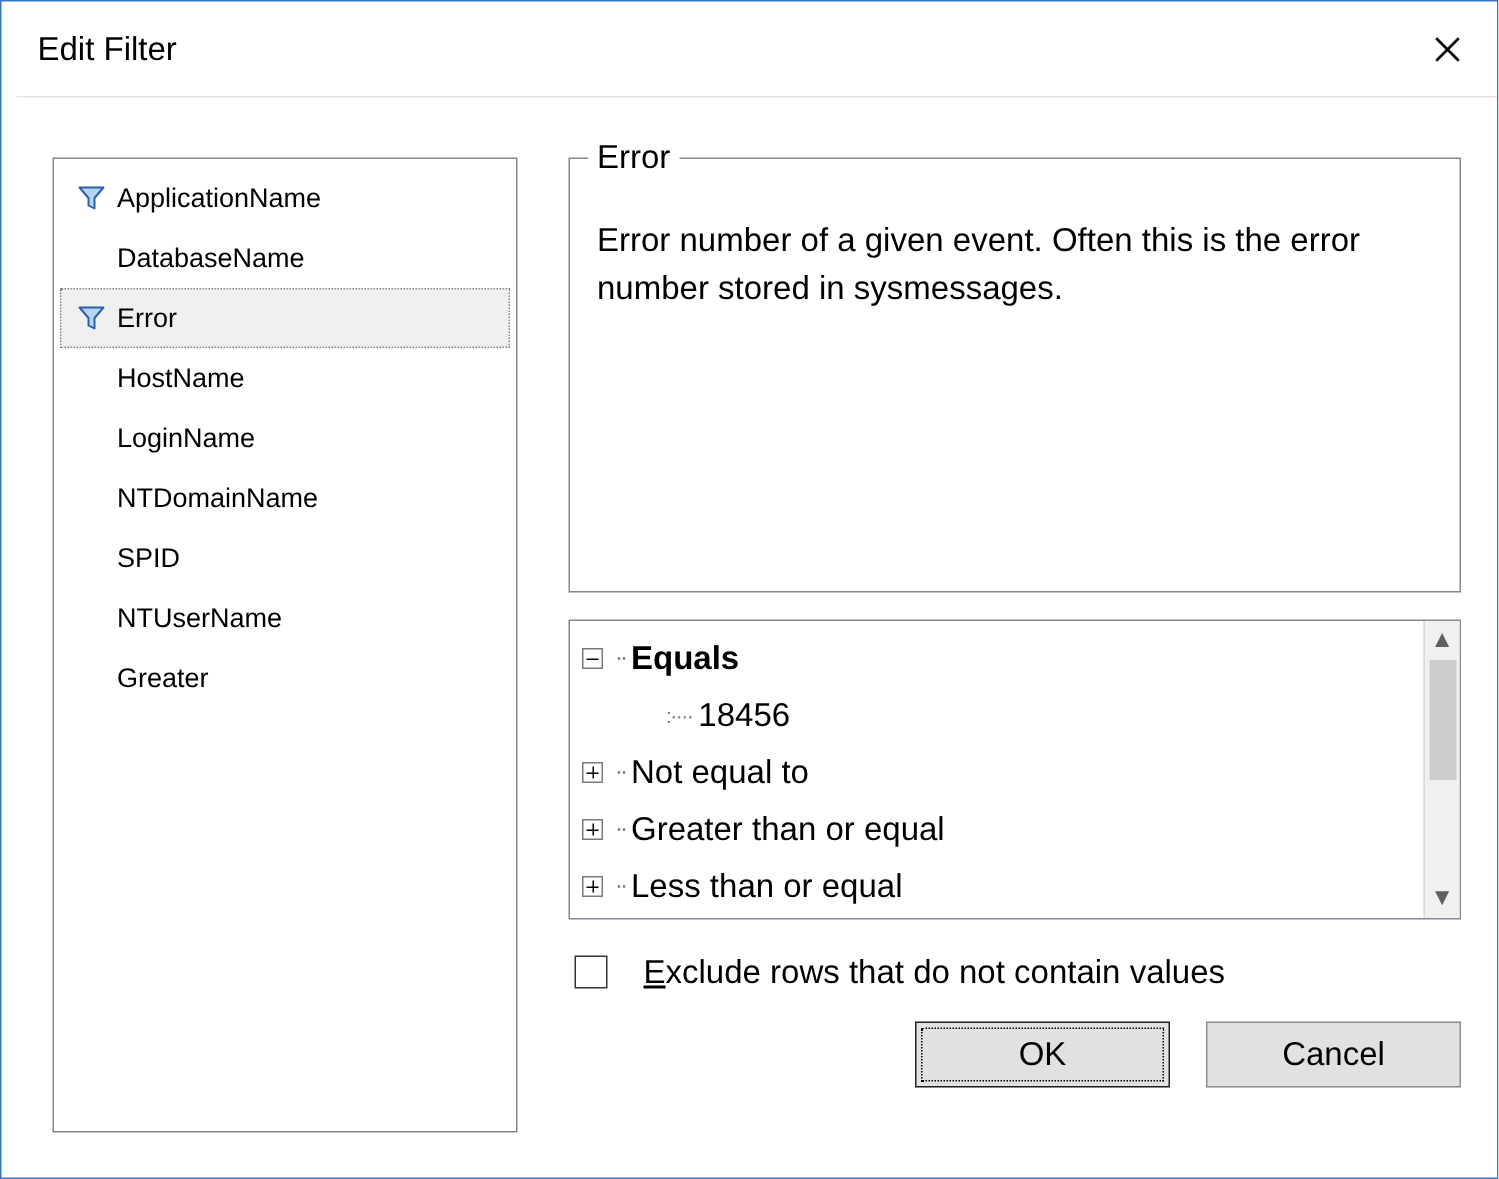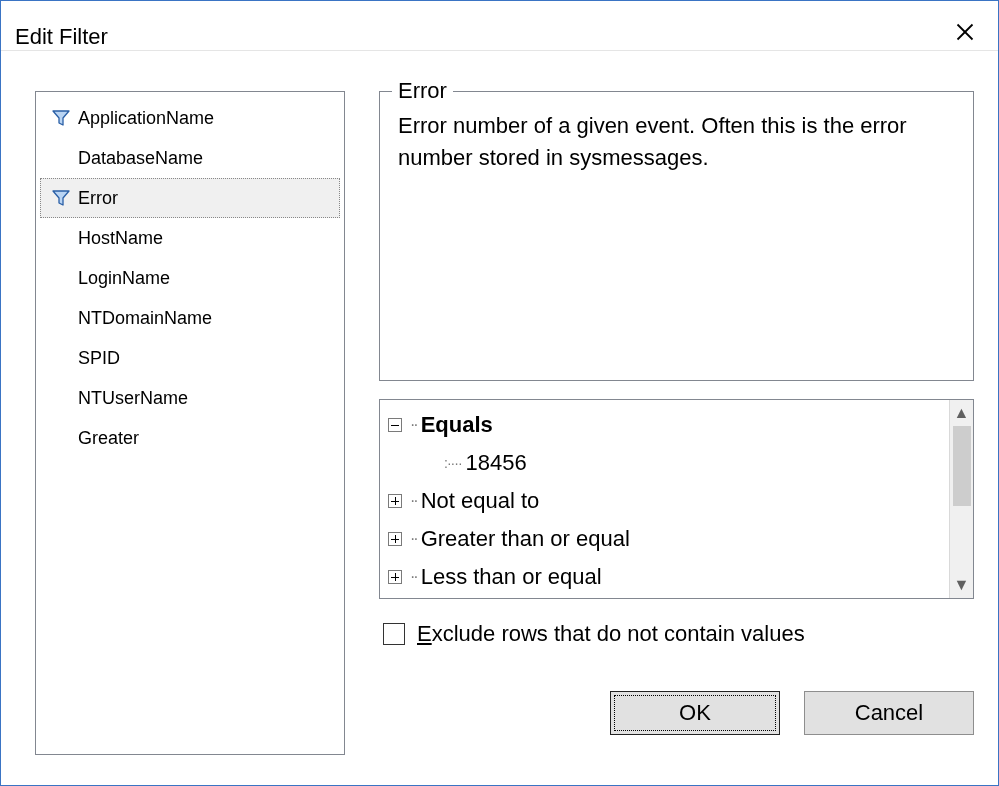--- a/index.html
+++ b/index.html
@@ -12,25 +12,26 @@
   }
   .window {
     width: 999px;
     height: 786px;
     border: 1px solid #3a74c4;
     background: #fff;
     display: flex;
     flex-direction: column;
   }
   .titlebar {
-    height: 50px;
-    display: flex;
-    align-items: flex-end;
+    height: 64px;
+    display: flex;
+    align-items: center;
     padding: 0 10px 0 14px;
     border-bottom: 1px solid #e5e5e5;
+    margin-left: 10px;
   }
   .titlebar-title {
     flex: 1;
     font-size: 22px;
     font-weight: 400;
   }
   .close-btn {
     width: 46px;
     height: 36px;
     display: flex;
@@ -88,20 +89,21 @@
     position: absolute;
     top: -14px;
     left: 12px;
     background: #fff;
     padding: 0 6px;
     font-size: 22px;
   }
   .group-desc {
     font-size: 22px;
     line-height: 1.45;
+    margin-top: 20px;
   }
   .tree-panel {
     margin-top: 18px;
     border: 1px solid #828790;
     background: #fff;
     height: 200px;
     position: relative;
     display: flex;
   }
   .tree-content {
@@ -180,21 +182,21 @@
     flex: 0 0 80px;
     background: #cdcdcd;
     margin-top: 4px;
   }
   .vscroll .track { flex:1; }
   .exclude-row {
     display: flex;
     align-items: center;
     margin-top: 22px;
     font-size: 22px;
-    gap: 12px;
+    gap: 24px;
     padding-left: 4px;
   }
   .checkbox {
     width: 22px;
     height: 22px;
     border: 1px solid #333;
     background: #fff;
   }
   .exclude-row .ul { text-decoration: underline; }
   .button-row {
@@ -206,21 +208,20 @@
   .btn {
     width: 170px;
     height: 44px;
     background: #e1e1e1;
     border: 1px solid #8e8e8e;
     font-size: 22px;
     display: flex;
     align-items: center;
     justify-content: center;
     cursor: pointer;
-    margin-top: 24px;
   }
   .btn.default {
     border: 1px solid #222;
     outline: 1px dotted #000;
     outline-offset: -5px;
   }
 </style>
 </head>
 <body>
 

